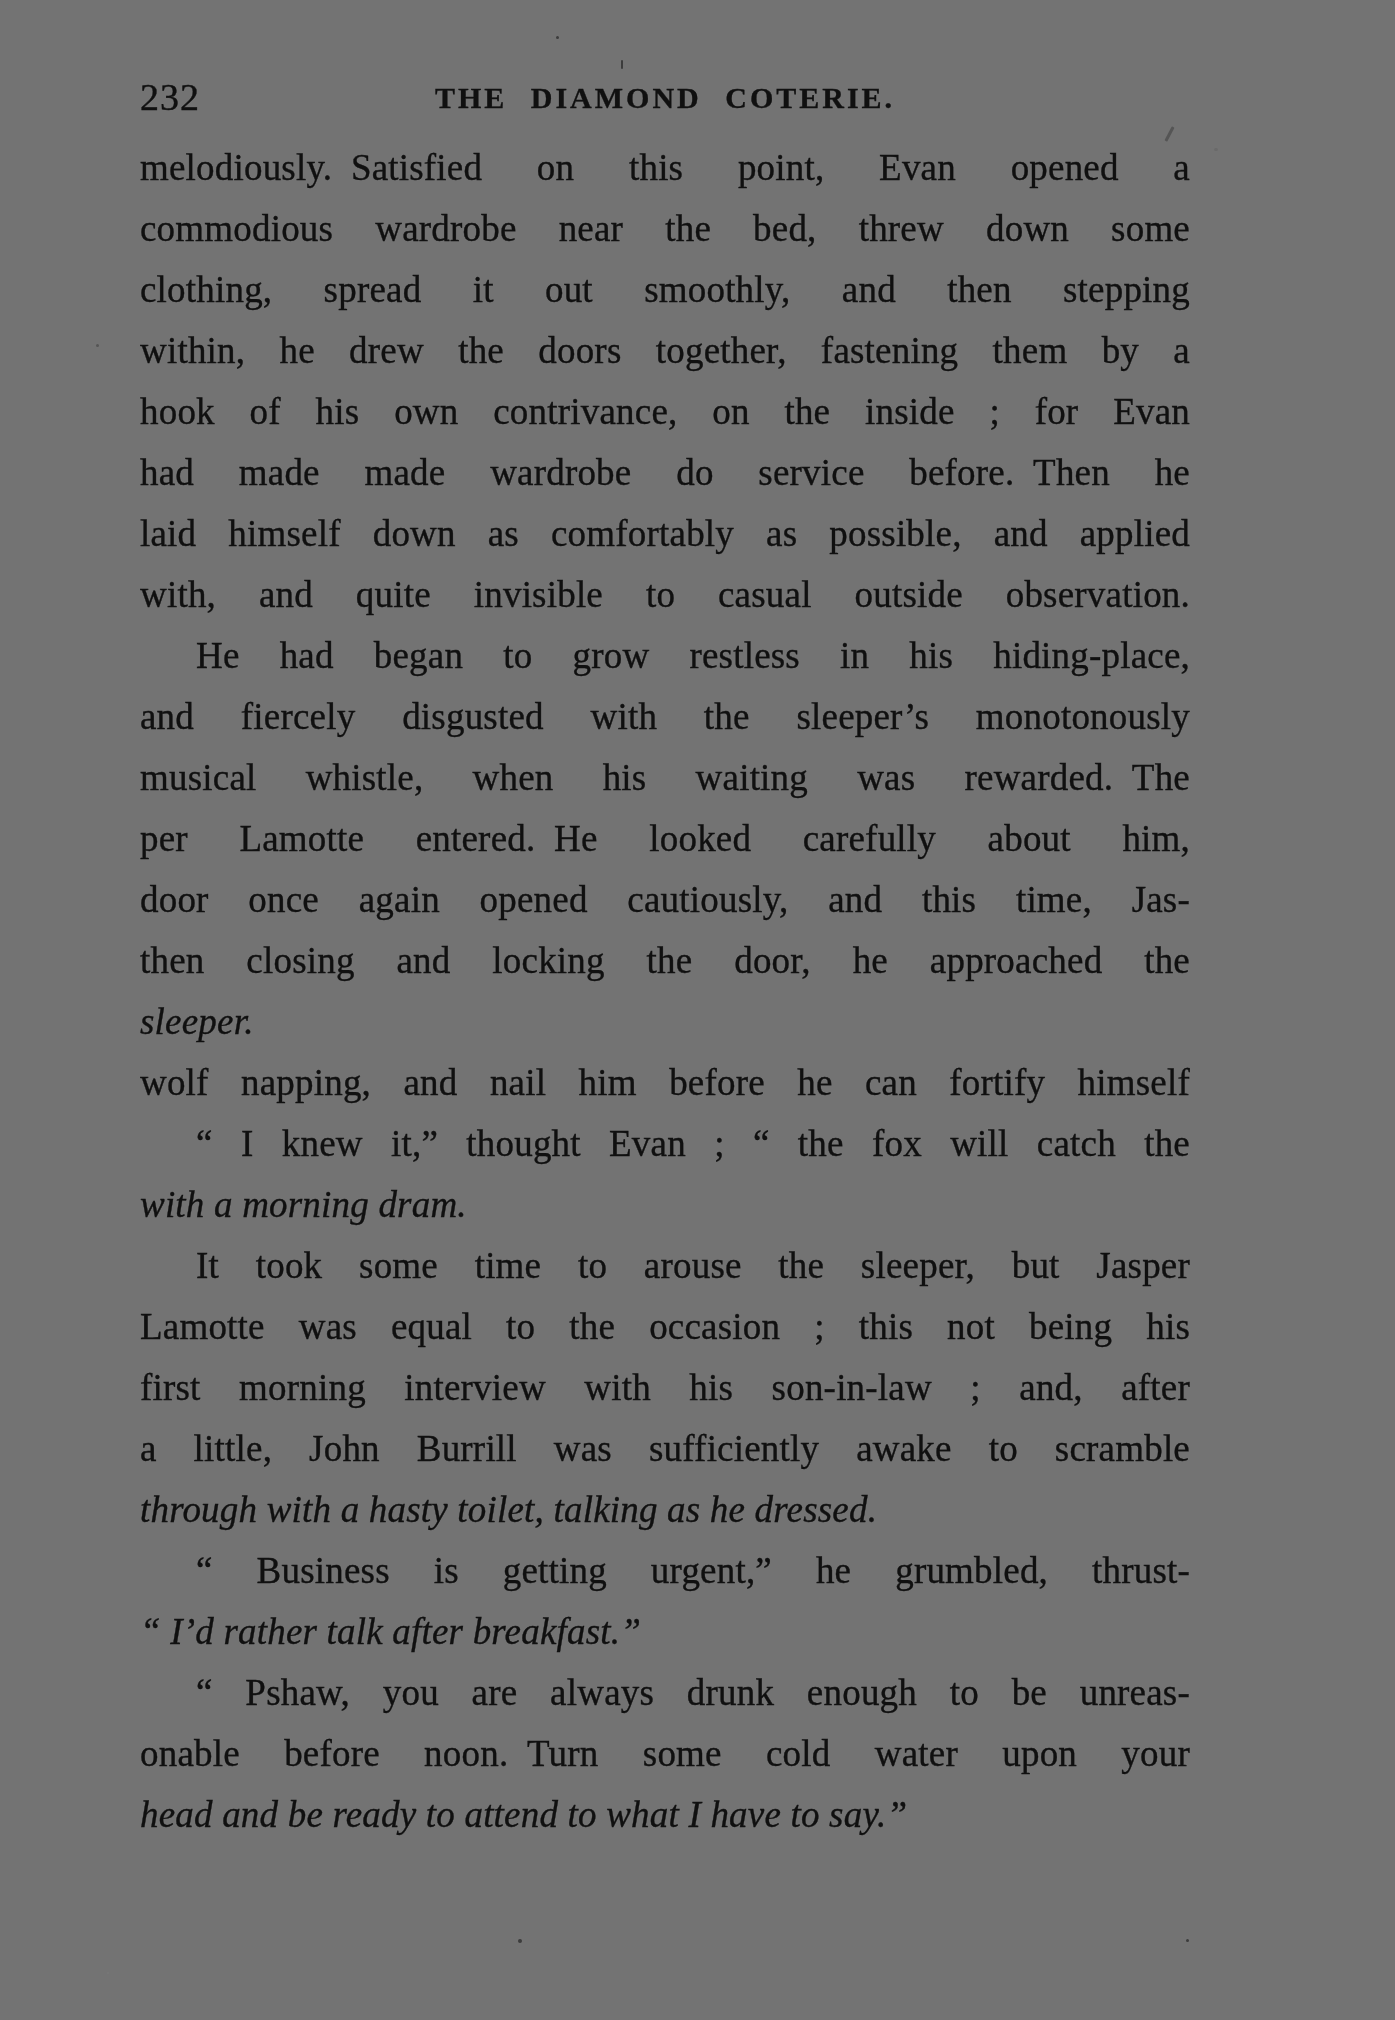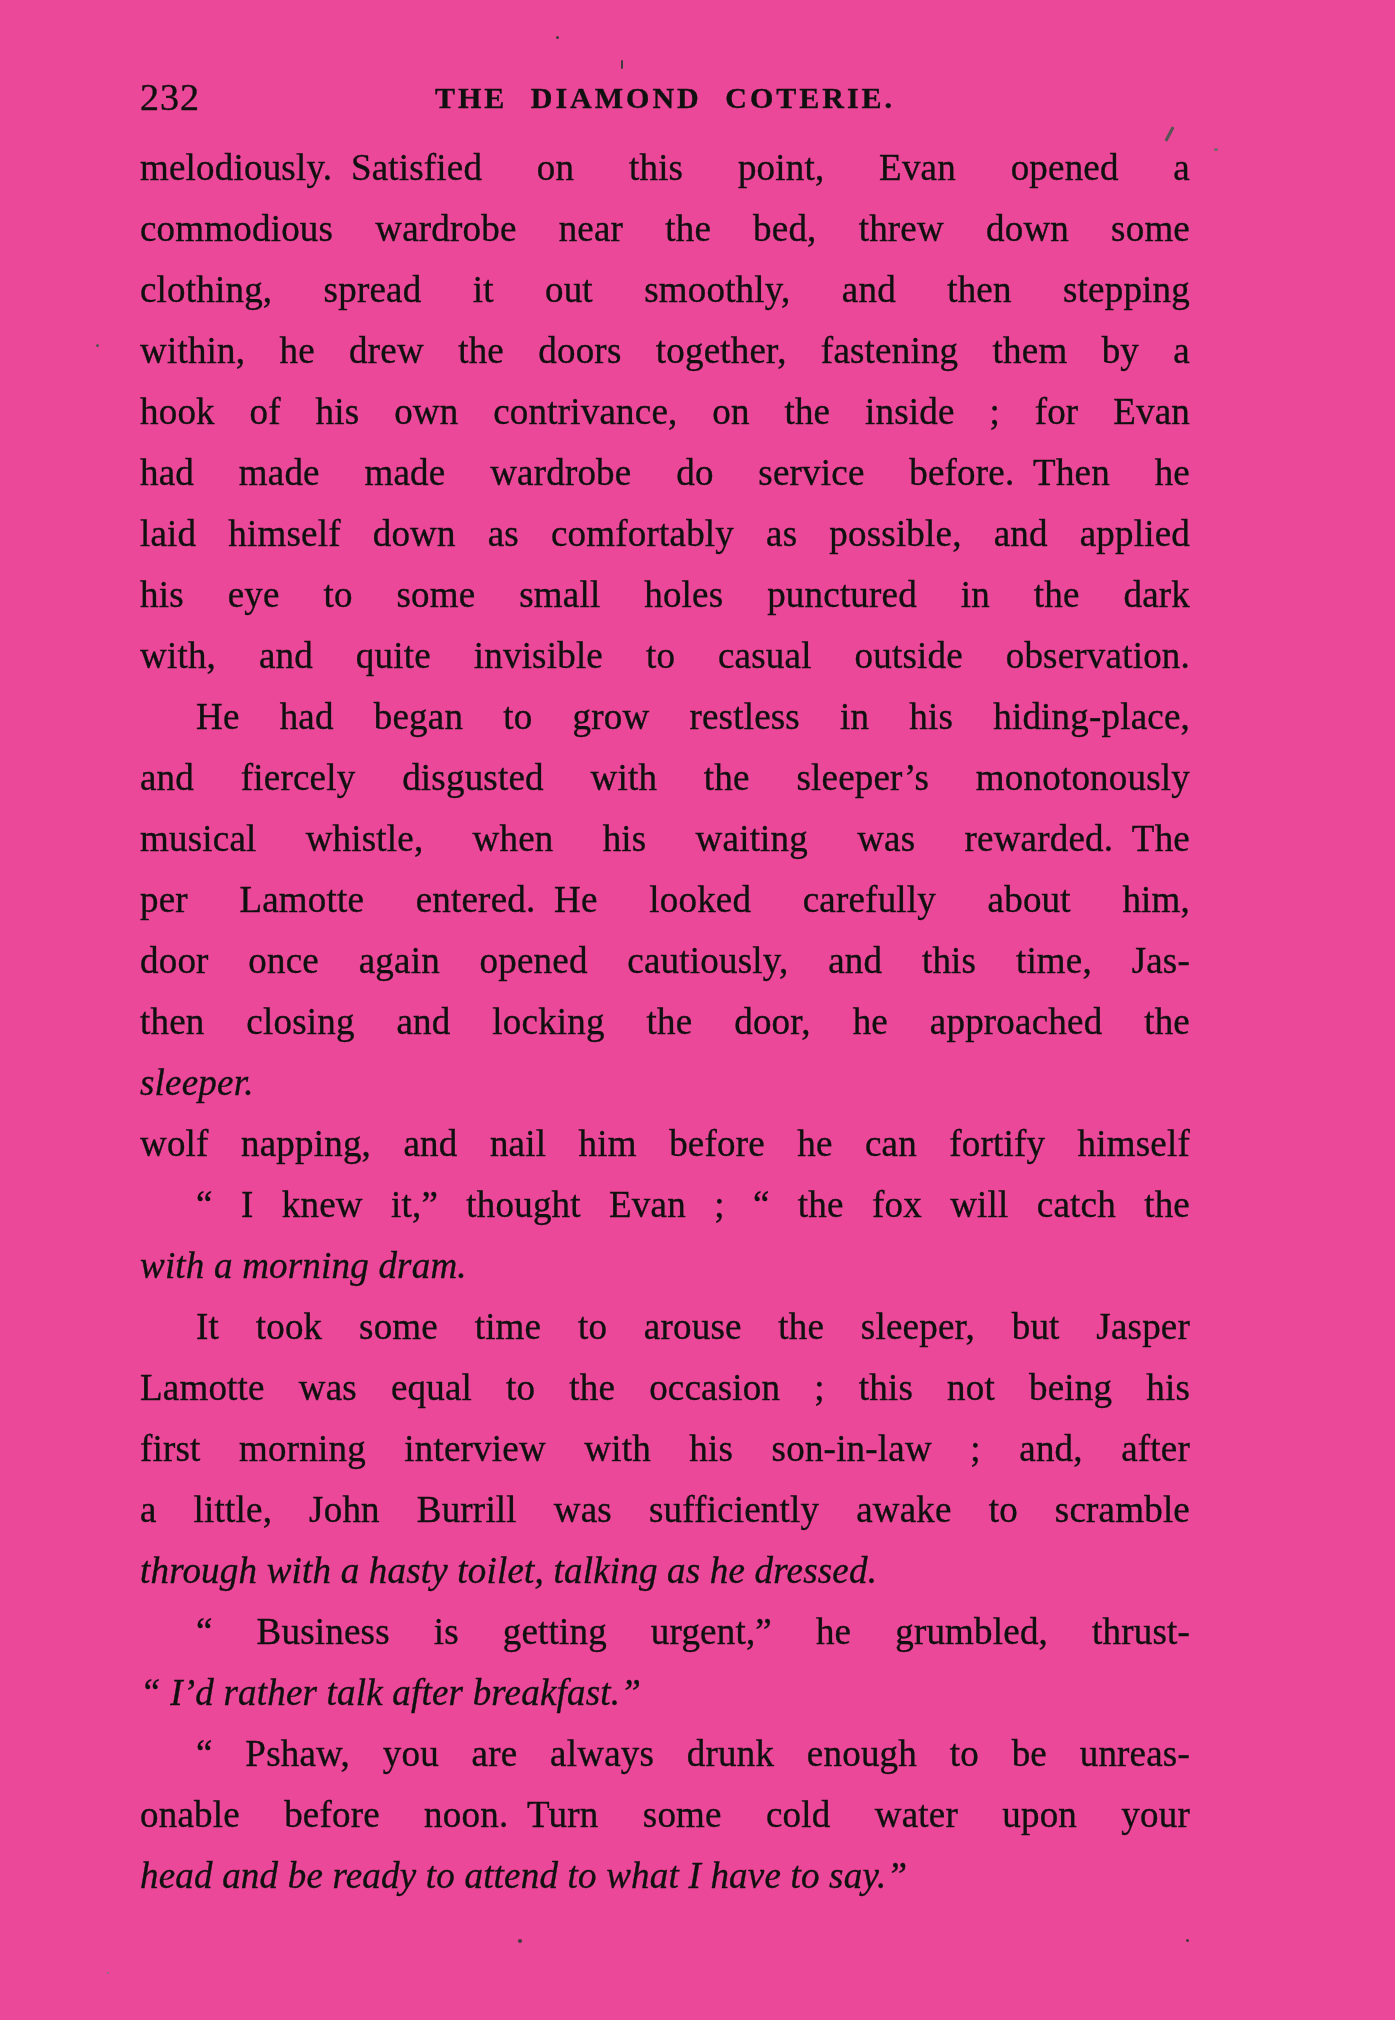--- a/index.html
+++ b/index.html
@@ -1,20 +1,20 @@
 <!DOCTYPE html>
 <html><head>
 <meta charset="utf-8">
 <style>
   html, body { margin: 0; padding: 0; background: #ffffff; }
   .page {
     position: relative;
     width: 1395px;
     height: 2020px;
-    background: #ec4899;
+    background: #737373;
     overflow: hidden;
     font-family: "Liberation Serif", "DejaVu Serif", serif;
     color: #101010;
   }
   
   .running-head {
     position: absolute;
     left: 140px;
     top: 66px;
     width: 1050px;
@@ -82,21 +82,20 @@
   <div class="body-text">
 
     <div>
       <div class="line">melodiously. Satisfied on this point, Evan opened a</div>
       <div class="line">commodious wardrobe near the bed, threw down some</div>
       <div class="line">clothing, spread it out smoothly, and then stepping</div>
       <div class="line">within, he drew the doors together, fastening them by a</div>
       <div class="line">hook of his own contrivance, on the inside ; for Evan</div>
       <div class="line">had made made wardrobe do service before. Then he</div>
       <div class="line">laid himself down as comfortably as possible, and applied</div>
-      <div class="line">his eye to some small holes punctured in the dark</div>
       <div class="line">with, and quite invisible to casual outside observation.</div>
     </div>
 
     <div>
       <div class="line indent">He had began to grow restless in his hiding-place,</div>
       <div class="line">and fiercely disgusted with the sleeper’s monotonously</div>
       <div class="line">musical whistle, when his waiting was rewarded. The</div>
       <div class="line">per Lamotte entered. He looked carefully about him,</div>
       <div class="line">door once again opened cautiously, and this time, Jas-</div>
       <div class="line">then closing and locking the door, he approached the</div>

